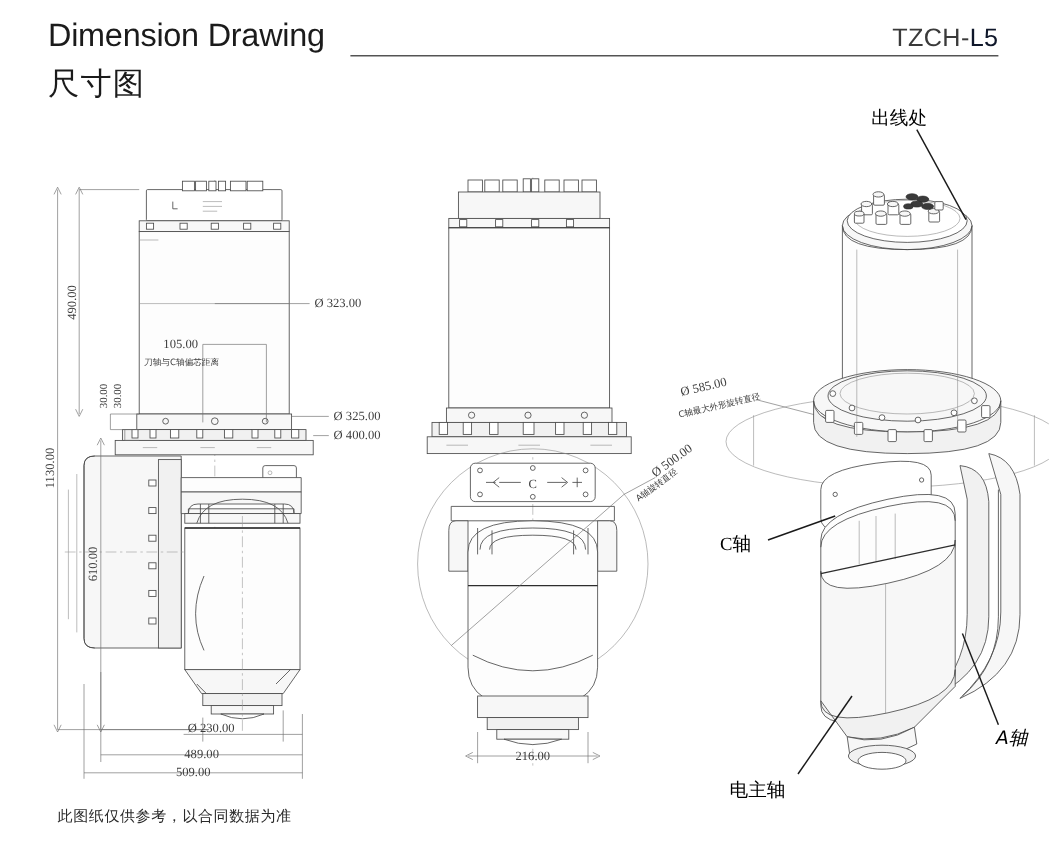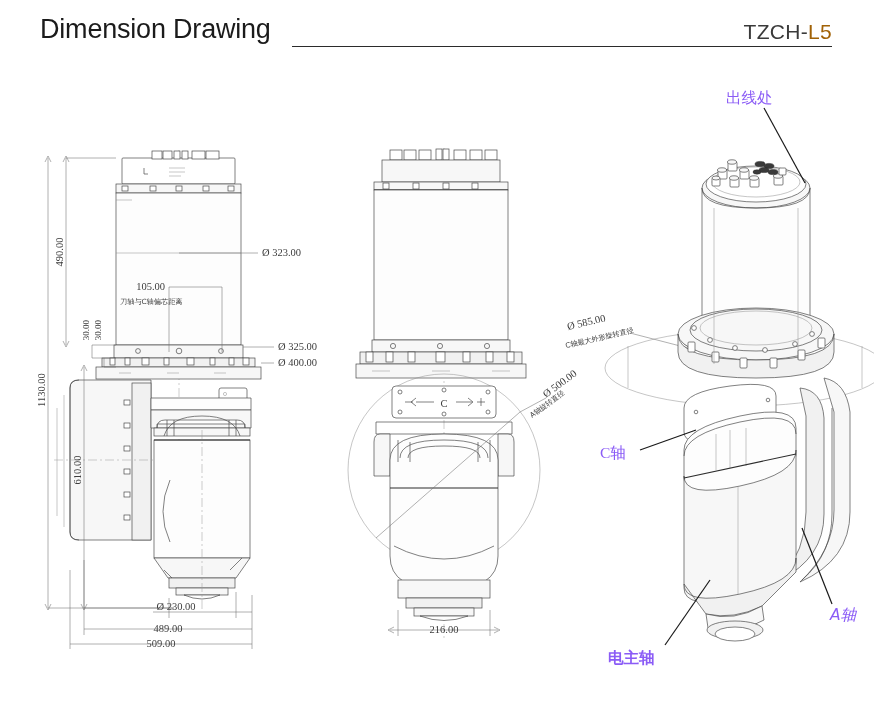--- a/index.html
+++ b/index.html
@@ -54,21 +54,21 @@
   }
   .header-model {
     position: absolute;
     right: 62px;
     top: 20px;
     font-size: 21px;
     letter-spacing: 0.3px;
     color: #3a3a3a;
     white-space: nowrap;
   }
-  .header-model .accent { color: #a16207; }
+  .header-model .accent { color: #0f172a; }
 
   
   .footer-note {
     position: absolute;
     left: 28px;
     top: 672px;
     font-size: 12.5px;
     color: #2a2a2a;
     letter-spacing: 0.5px;
     font-family: "DejaVu Sans", sans-serif;
@@ -111,47 +111,48 @@
   .cntext {
     font-family: "DejaVu Sans", sans-serif;
     font-size: 7.2px;
     fill: #3c3c3c;
   }
 
   .calloutbox {
     position: absolute;
     font-family: "DejaVu Sans", sans-serif;
     font-size: 15.5px;
-    color: #8b5cf6;
+    color: #000000;
     white-space: nowrap;
   }
   .callout-outlet  { left: 706px; top: 88px; }
   .callout-caxis   { left: 580px; top: 443px; font-family: Liberation Serif, serif; }
   .callout-aaxis   { left: 810px; top: 605px; font-style: italic; }
-  .callout-spindle { left: 588px; top: 648px; font-weight: bold; }
+  .callout-spindle { left: 588px; top: 648px; }
 
   .leader {
     position: absolute;
     stroke: #1a1a1a;
     stroke-width: 1.2;
     fill: none;
   }
   .leader-layer {
     position: absolute;
     left: 0; top: 0;
     width: 874px; height: 704px;
     pointer-events: none;
   }
 </style>
 </head>
 <body>
 
 <div class="page">
 
   <div class="header-title-en">Dimension Drawing</div>
+  <div class="header-title-cn">尺寸图</div>
   <div class="header-rule"></div>
   <div class="header-model"><span>TZCH-</span><span class="accent">L5</span></div>
 
   <div class="dwg view-left">
     <svg width="300" height="520" viewBox="0 0 300 520">
 
       <line class="ctr" x1="155" y1="10" x2="155" y2="300"></line>
 
       <rect class="white" x="98" y="18" width="113" height="26" rx="1"></rect>
       <rect class="white" x="128" y="11" width="10" height="8"></rect>
@@ -470,14 +471,15 @@
     <line class="leader" x1="620" y1="450" x2="676" y2="430"></line>
     <line class="leader" x1="812" y1="604" x2="782" y2="528"></line>
     <line class="leader" x1="645" y1="645" x2="690" y2="580"></line>
   </svg>
 
   <div class="calloutbox callout-outlet">出线处</div>
   <div class="calloutbox callout-caxis">C轴</div>
   <div class="calloutbox callout-aaxis">A轴</div>
   <div class="calloutbox callout-spindle">电主轴</div>
 
+  <div class="footer-note">此图纸仅供参考，以合同数据为准</div>
 
 </div>
 
 </body></html>

